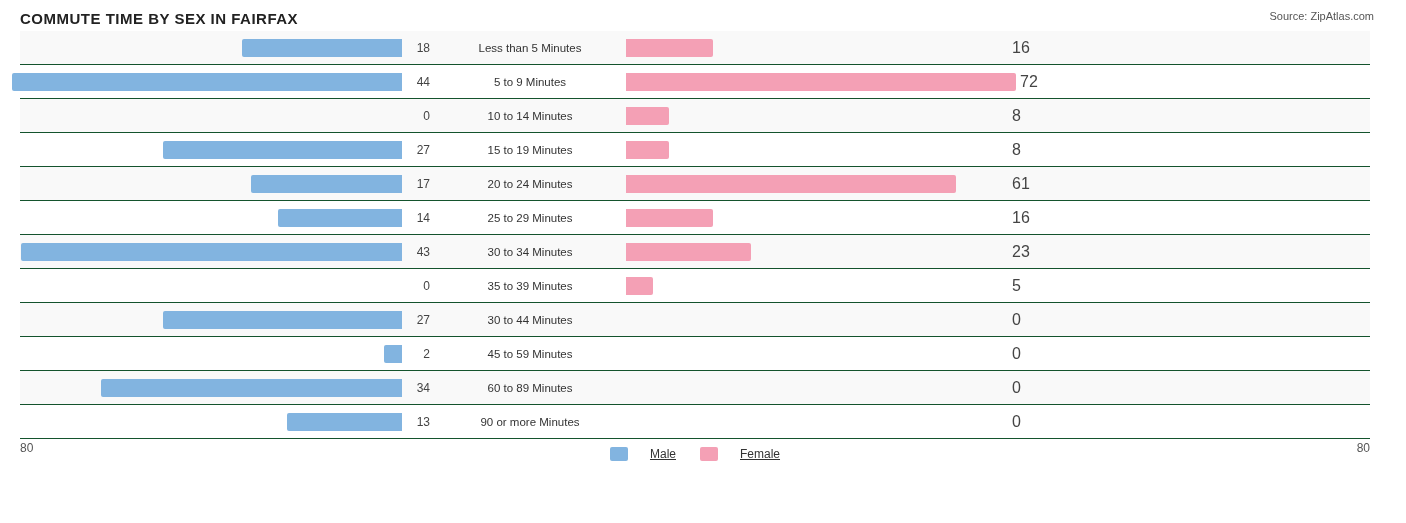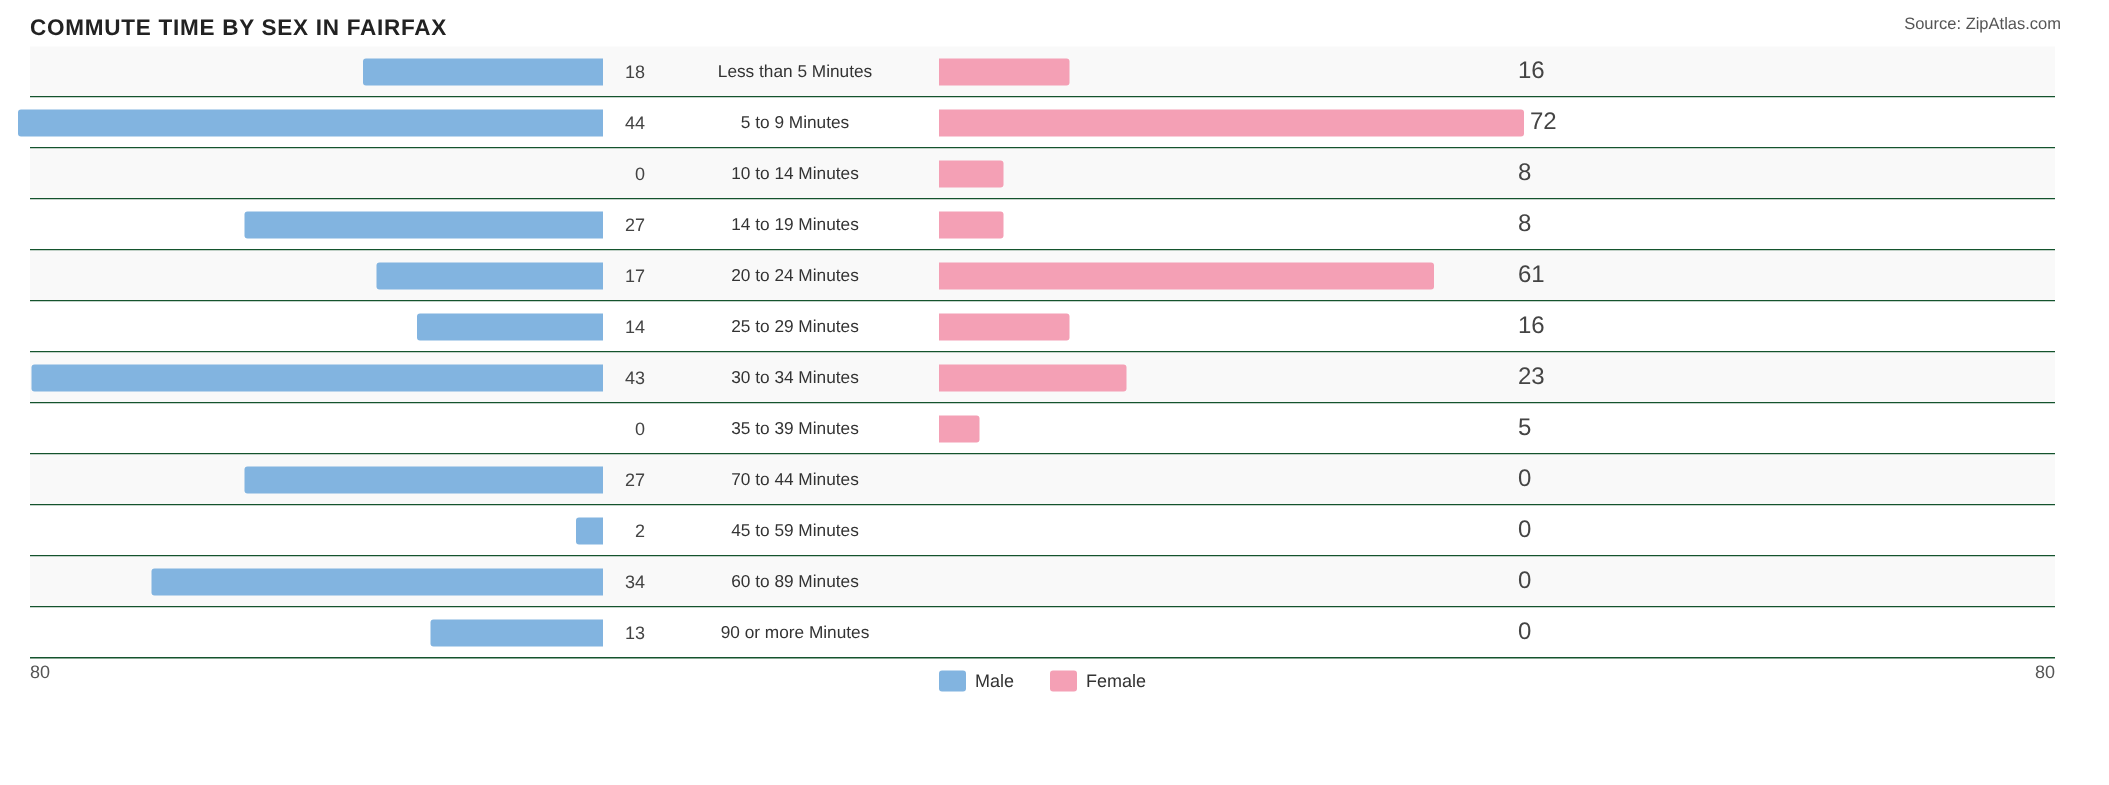--- a/index.html
+++ b/index.html
@@ -117,23 +117,24 @@
     .legend-area {
       display: flex;
       justify-content: center;
       align-items: center;
       gap: 24px;
       margin-top: 6px;
     }
     .legend-item {
       display: flex;
       align-items: center;
-      gap: 6px;
+      gap: 22px;
       font-size: 12px;
       color: #333;
+      text-decoration: underline;
     }
     .legend-box {
       width: 18px;
       height: 14px;
       border-radius: 2px;
     }
     .axis-labels {
       display: flex;
       justify-content: space-between;
       font-size: 12px;
@@ -198,21 +199,21 @@
         <span class="right-value">8</span>
       </div>
     </div>
       <div class="row">
       <div class="left-section">
         <div class="left-bar-wrap">
           <div class="bar-male" style="width:239px;"></div>
         </div>
         <span class="left-value">27</span>
       </div>
-      <div class="center-label">14 to 19 Minutes</div>
+      <div class="center-label">15 to 19 Minutes</div>
       <div class="right-section">
         <div class="right-bar-wrap">
           <div class="bar-female" style="width:43px;"></div>
         </div>
         <span class="right-value">8</span>
       </div>
     </div>
       <div class="row">
       <div class="left-section">
         <div class="left-bar-wrap">
@@ -273,21 +274,21 @@
         <span class="right-value">5</span>
       </div>
     </div>
       <div class="row">
       <div class="left-section">
         <div class="left-bar-wrap">
           <div class="bar-male" style="width:239px;"></div>
         </div>
         <span class="left-value">27</span>
       </div>
-      <div class="center-label">70 to 44 Minutes</div>
+      <div class="center-label">30 to 44 Minutes</div>
       <div class="right-section">
         <div class="right-bar-wrap">
           <div class="bar-female" style="width:0px;"></div>
         </div>
         <span class="right-value">0</span>
       </div>
     </div>
       <div class="row">
       <div class="left-section">
         <div class="left-bar-wrap">

